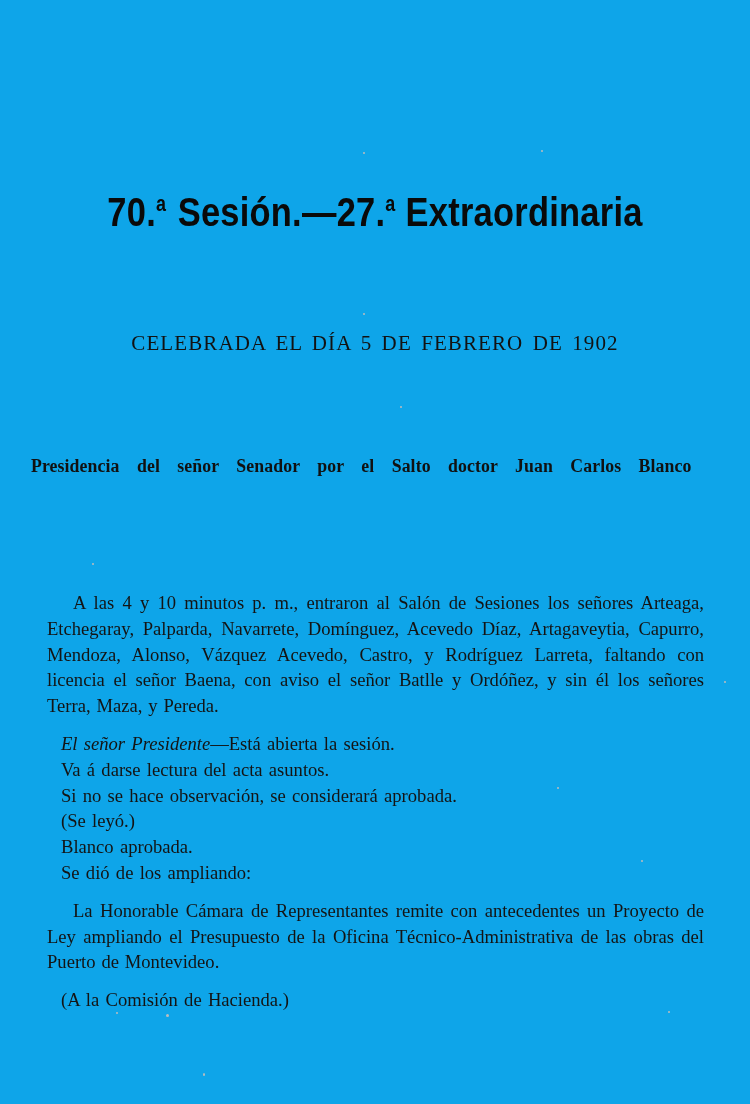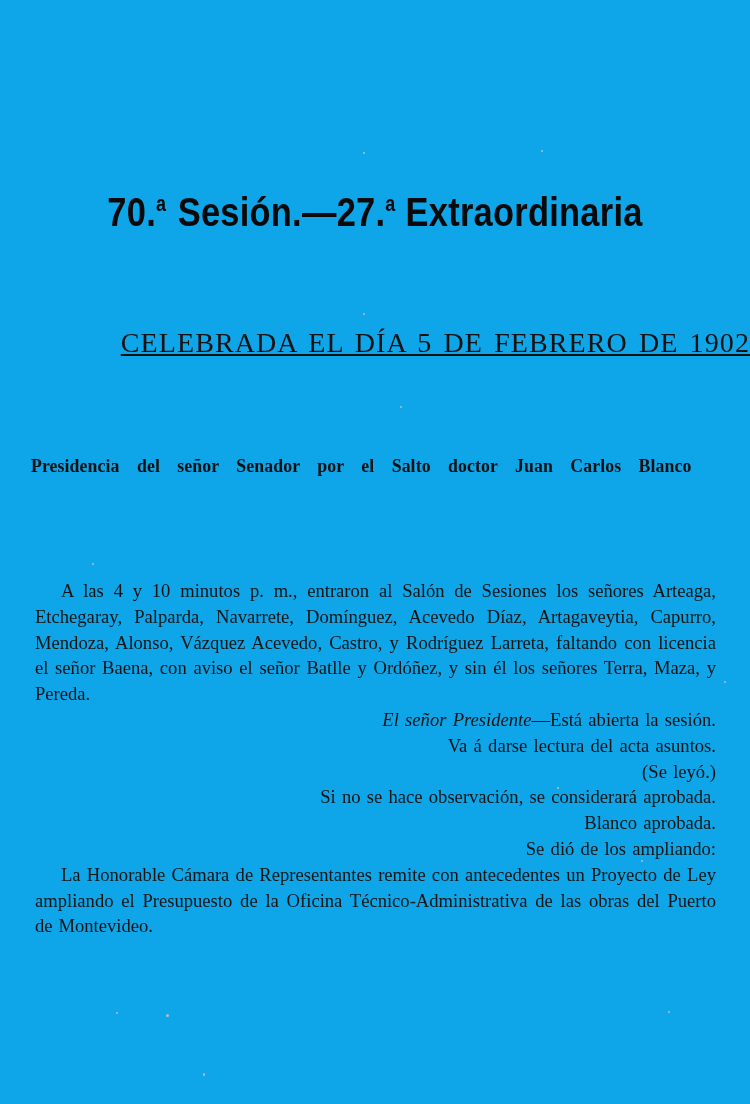--- a/index.html
+++ b/index.html
@@ -51,29 +51,28 @@
   }
 
   .session-title .gap-sm { display: inline-block; width: 0.30em; }
   .session-title .gap-md { display: inline-block; width: 0.34em; }
 
   .celebrated-line {
     position: absolute;
     top: 330px;
     left: 0;
     width: 750px;
-    text-align: right;
+    text-align: center;
     font-family: "Liberation Serif", "DejaVu Serif", serif;
-    font-size: 28px;
+    font-size: 21px;
     line-height: 26px;
     letter-spacing: 1.1px;
     word-spacing: 3px;
     color: #121212;
     white-space: nowrap;
-    text-decoration: underline;
   }
 
   .presidency-line {
     position: absolute;
     top: 454px;
     left: 31px;
     width: 688px;
     text-align: justify;
     text-align-last: justify;
     font-family: "Liberation Serif", "DejaVu Serif", serif;
@@ -90,21 +89,21 @@
   
 
   .body-block {
     position: absolute;
     top: 578px;
     left: 35px;
     width: 681px;
   }
 
   .para {
-    margin: 0;
+    margin: 12px;
     font-family: "Liberation Serif", "DejaVu Serif", serif;
     font-size: 18.6px;
     line-height: 25.8px;
     color: #141414;
     text-align: justify;
     text-indent: 26px;
     word-spacing: 1.2px;
     hyphens: none;
   }
 
@@ -114,21 +113,20 @@
 
   .line {
     margin: 0;
     font-family: "Liberation Serif", "DejaVu Serif", serif;
     font-size: 18.6px;
     line-height: 25.8px;
     color: #141414;
     text-indent: 26px;
     word-spacing: 1.6px;
     white-space: nowrap;
-    text-align: right;
   }
 
   .speaker {
     font-style: italic;
   }
 
   
   .speck {
     position: absolute;
     background: #bdbdbd;
@@ -150,31 +148,32 @@
   <div class="presidency-line">Presidencia del señor Senador por el Salto doctor Juan Carlos Blanco</div>
 
   <div class="body-block">
 
     <p class="para last-flush">A las 4 y 10 minutos p. m.,  entraron al Salón de Sesiones los señores Arteaga, Etchegaray, Palparda, Navarrete, Domínguez, Acevedo Díaz, Artagaveytia, Capurro, Mendoza, Alonso, Vázquez Acevedo, Castro, y Rodríguez Larreta, faltando con licencia el señor Baena, con aviso el señor Batlle y Ordóñez, y sin él los señores Terra, Maza, y Pereda.</p>
 
     <p class="line"><span class="speaker">El señor Presidente</span><span>—Está abierta la sesión.</span></p>
 
     <p class="line">Va á darse lectura del acta asuntos.</p>
 
+    <p class="line">Si no se hace observación, se considerará aprobada.</p>
+
     <p class="line">(Se leyó.)</p>
-
-    <p class="line">Si no se hace observación, se considerará aprobada.</p>
 
     <p class="line">Blanco aprobada.</p>
 
 
     <p class="line">Se dió de los ampliando:</p>
 
     <p class="para last-flush">La Honorable Cámara de Representantes remite con antecedentes un Proyecto de Ley ampliando el Presupuesto de la Oficina Técnico-Administrativa de las obras del Puerto de Montevideo.</p>
 
+    <p class="line">(A la Comisión de Hacienda.)</p>
 
   </div>
 
   <span class="speck" style="left:116px; top:1012px; width:2px; height:2px;"></span>
   <span class="speck" style="left:166px; top:1014px; width:3px; height:3px;"></span>
   <span class="speck" style="left:668px; top:1011px; width:2px; height:2px;"></span>
 
   <span class="speck" style="left:203px; top:1073px; width:2px; height:3px;"></span>
   <span class="speck" style="left:363px; top:152px; width:2px; height:2px;"></span>
   <span class="speck" style="left:541px; top:150px; width:2px; height:2px;"></span>

